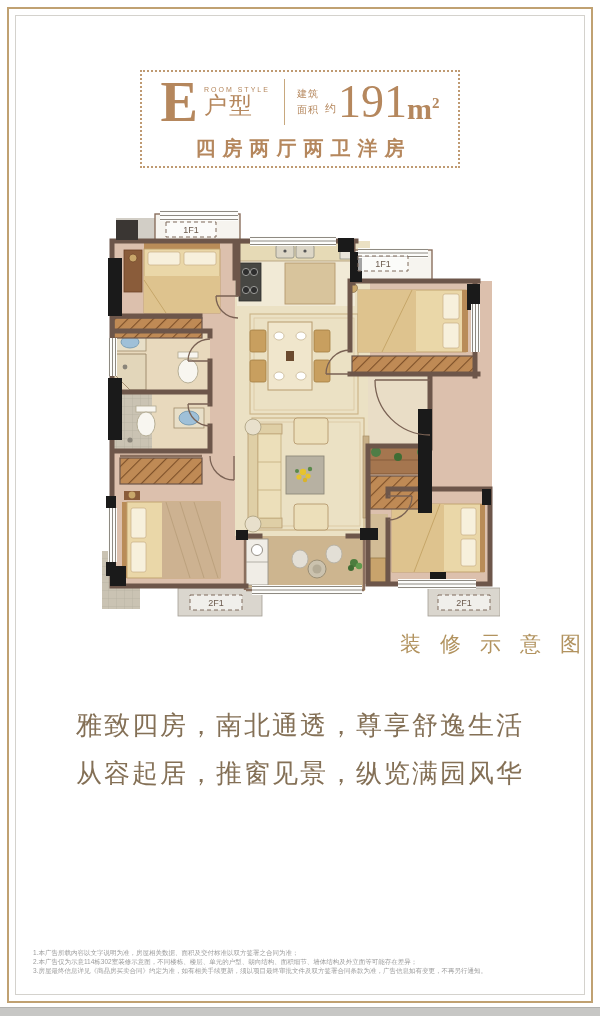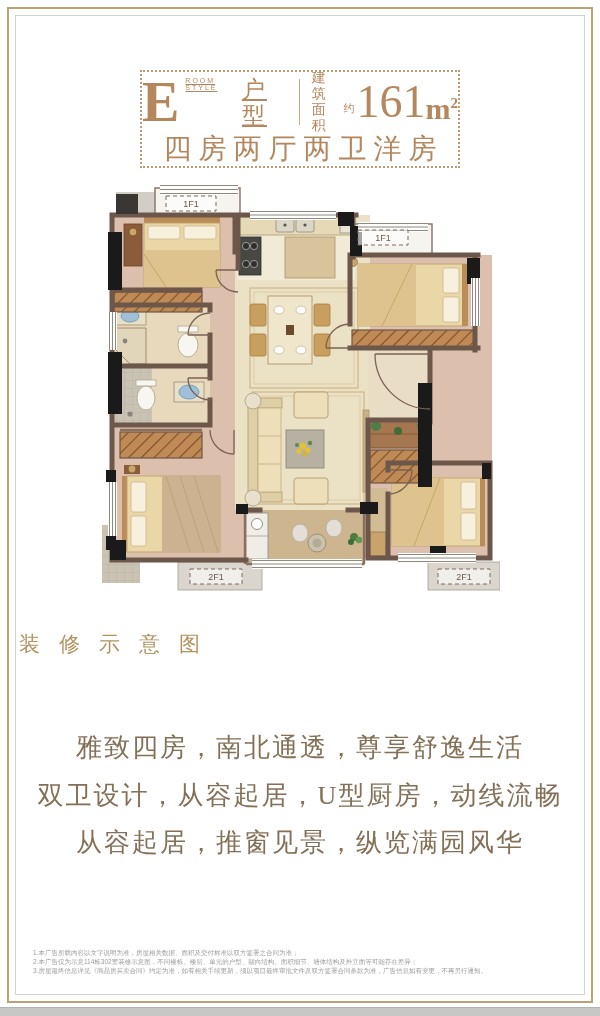--- a/index.html
+++ b/index.html
@@ -18,43 +18,43 @@
   }
   
   .header-box{
     position:absolute;left:140px;top:70px;width:320px;height:98px;
     border:2px dotted #bf9a72;box-sizing:border-box;
     display:flex;flex-direction:column;align-items:center;justify-content:center;
     color:#b5875d;
   }
   .header-row1{display:flex;align-items:center;justify-content:center;height:56px;margin-top:2px;}
   .hdr-letter{font-size:56px;font-weight:bold;line-height:50px;font-family:"Liberation Serif",serif;}
-  .hdr-style-col{display:flex;flex-direction:row;margin-left:6px;margin-top:2px;text-decoration:underline;}
+  .hdr-style-col{display:flex;flex-direction:column;margin-left:6px;margin-top:2px;}
   .hdr-roomstyle{font-size:7px;letter-spacing:2px;font-family:"Liberation Sans",sans-serif;}
   .hdr-type{font-size:23px;line-height:26px;letter-spacing:2px;}
   .hdr-divider{width:1px;height:46px;background:#c8a87e;margin:0 12px 0 14px;}
-  .hdr-area-col{display:flex;flex-direction:column;font-size:14px;line-height:16px;letter-spacing:1px;}
+  .hdr-area-col{display:flex;flex-direction:column;font-size:10px;line-height:16px;letter-spacing:1px;}
   .hdr-approx{font-size:11px;margin:14px 2px 0 6px;}
   .hdr-areanum{font-size:46px;line-height:46px;font-family:"Liberation Serif",serif;}
   .hdr-unit{font-size:30px;font-weight:bold;line-height:38px;margin-top:8px;}
   .hdr-sup{font-size:15px;font-weight:bold;vertical-align:super;}
   .header-row2{
-    font-size:28px;letter-spacing:7px;text-indent:7px;line-height:36px;margin-top:1px;
-    font-weight:400;
-  }
-  
-  .plan-wrap{position:absolute;left:100px;top:180px;width:400px;height:414px;}
+    font-size:20px;letter-spacing:7px;text-indent:7px;line-height:36px;margin-top:1px;
+    font-weight:700;
+  }
+  
+  .plan-wrap{position:absolute;left:100px;top:206px;width:400px;height:414px;}
   
   .caption{
-    position:absolute;left:0;top:630px;width:600px;text-align:left;
+    position:absolute;left:0;top:630px;width:600px;text-align:right;
     font-size:21px;color:#b2935f;letter-spacing:19px;text-indent:19px;
   }
   
   .description{
-    position:absolute;left:0;top:724px;width:600px;text-align:center;
+    position:absolute;left:0;top:702px;width:600px;text-align:center;
     color:#847056;font-size:26px;line-height:47.5px;letter-spacing:2px;
   }
   
   .disclaimer{
     position:absolute;left:33px;top:948px;width:540px;
     color:#9c9c9c;font-size:6.5px;line-height:9px;
     font-family:"Liberation Sans",sans-serif;
   }
   .bottom-band{
     position:absolute;left:0;bottom:0;width:600px;height:8px;
@@ -74,21 +74,21 @@
     <span class="hdr-style-col">
       <span class="hdr-roomstyle">ROOM STYLE</span>
       <span class="hdr-type">户型</span>
     </span>
     <span class="hdr-divider"></span>
     <span class="hdr-area-col">
       <span>建筑</span>
       <span>面积</span>
     </span>
     <span class="hdr-approx">约</span>
-    <span class="hdr-areanum">161</span>
+    <span class="hdr-areanum">191</span>
     <span class="hdr-unit"><span>m</span><span class="hdr-sup">2</span></span>
   </div>
   <div class="header-row2">四房两厅两卫洋房</div>
 </div>
 
 <div class="plan-wrap">
 <svg width="400" height="414" viewBox="0 0 400 414" xmlns="http://www.w3.org/2000/svg">
   <defs>
     <pattern id="hatch" width="9" height="9" patternUnits="userSpaceOnUse" patternTransform="rotate(45)">
       <rect width="9" height="9" fill="#bf8a55"></rect>
@@ -360,21 +360,20 @@
     <rect x="338" y="389" width="52" height="15" fill="rgba(255,255,255,0.6)" stroke="#7f6b5c" stroke-width="1" stroke-dasharray="4 3"></rect>
     <text x="364" y="400" font-size="9" fill="#6b5a4d" text-anchor="middle">2F1</text>
   </g>
 </svg>
 </div>
 
 <div class="caption">装修示意图</div>
 
 <div class="description">
   <div>雅致四房，南北通透，尊享舒逸生活</div>
-  <div>双卫设计，从容起居，U型厨房，动线流畅</div>
   <div>从容起居，推窗见景，纵览满园风华</div>
 </div>
 
 <div class="disclaimer">
   <div>1.本广告所载内容以文字说明为准，房屋相关数据、面积及交付标准以双方签署之合同为准；</div>
   <div>2.本广告仅为示意114栋302室装修示意图，不同楼栋、楼层、单元的户型、朝向结构、面积细节、墙体结构及外立面等可能存在差异；</div>
   <div>3.房屋最终信息详见《商品房买卖合同》约定为准，如有相关手续更新，须以项目最终审批文件及双方签署合同条款为准，广告信息如有变更，不再另行通知。</div>
 </div>
 
 <div class="bottom-band"></div>

